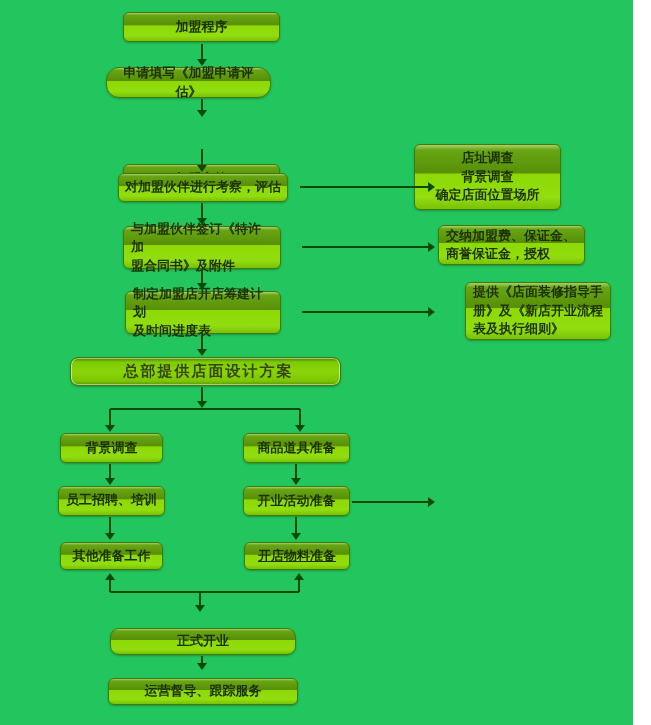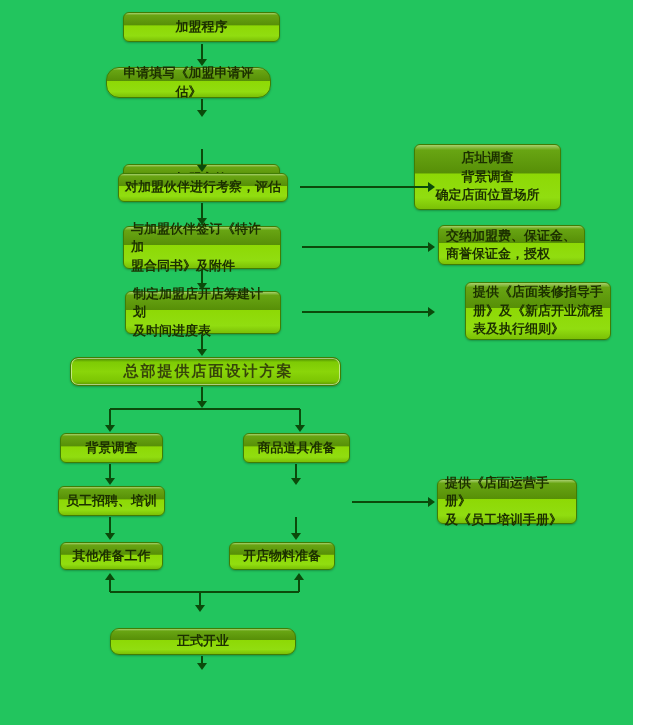--- a/index.html
+++ b/index.html
@@ -59,36 +59,36 @@
   <div class="gbox" style="left:123px;top:136px;width:157px;height:30px;margin-top:28px;">加盟审核</div>
   <div class="gbox" style="left:118px;top:173px;width:170px;height:29px;">对加盟伙伴进行考察，评估</div>
   <div class="gbox ta-l" style="left:123px;top:226px;width:158px;height:43px;">与加盟伙伴签订《特许加
 盟合同书》及附件</div>
   <div class="gbox ta-l" style="left:125px;top:291px;width:156px;height:43px;">制定加盟店开店筹建计划
 及时间进度表</div>
   <div class="gbox pill" style="left:70px;top:357px;width:271px;height:29px;padding-left:10px;">总部提供店面设计方案</div>
 
   <div class="gbox" style="left:60px;top:433px;width:103px;height:30px;">背景调查</div>
   <div class="gbox" style="left:243px;top:433px;width:107px;height:30px;">商品道具准备</div>
-  <div class="gbox" style="left:58px;top:486px;width:107px;height:30px;">员工招聘、培训</div>
+  <div class="gbox" style="left:58px;top:486px;width:107px;height:30px;font-family:Liberation Mono, monospace;">员工招聘、培训</div>
+  <div class="gbox" style="left:243px;top:486px;width:107px;height:30px;">开业活动准备</div>
   <div class="gbox" style="left:60px;top:542px;width:103px;height:28px;">其他准备工作</div>
-  <div class="gbox" style="left:229px;top:542px;width:106px;height:28px;">开店物料准备</div>
+  <div class="gbox" style="left:244px;top:542px;width:106px;height:28px;text-decoration:underline;">开店物料准备</div>
 
   <div class="gbox" style="left:110px;top:628px;width:186px;height:27px;border-radius:9px;">正式开业</div>
+  <div class="gbox" style="left:108px;top:678px;width:190px;height:27px;">运营督导、跟踪服务</div>
 
   <div class="gbox" style="left:414px;top:144px;width:147px;height:66px;">店址调查
 背景调查
 确定店面位置场所</div>
   <div class="gbox ta-l" style="left:438px;top:225px;width:147px;height:40px;">交纳加盟费、保证金、
 商誉保证金，授权</div>
   <div class="gbox ta-l" style="left:437px;top:282px;width:146px;height:58px;margin-left:28px;">提供《店面装修指导手
 册》及《新店开业流程
 表及执行细则》</div>
-  <div class="gbox ta-l" style="left:437px;top:479px;width:140px;height:45px;">提供《店面运营手册》
-及《员工培训手册》</div>
 
   <div id="arrows">
       <div class="vline" style="left:201px;top:44px;height:15px;"></div>
       <div class="ah ah-down" style="left:197px;top:59px;"></div>
       <div class="vline" style="left:201px;top:99px;height:11px;"></div>
       <div class="ah ah-down" style="left:197px;top:110px;"></div>
       <div class="vline" style="left:201px;top:149px;height:16px;"></div>
       <div class="ah ah-down" style="left:197px;top:165px;"></div>
       <div class="vline" style="left:201px;top:203px;height:15px;"></div>
       <div class="ah ah-down" style="left:197px;top:218px;"></div>

